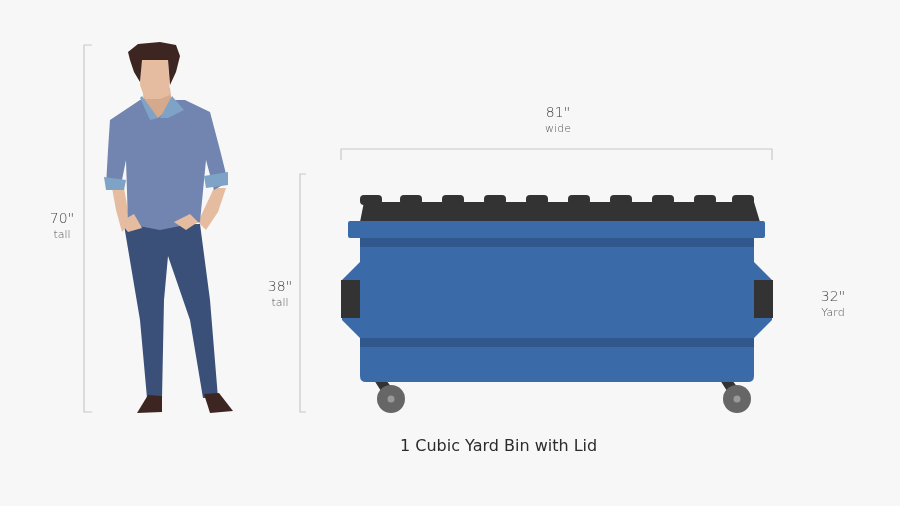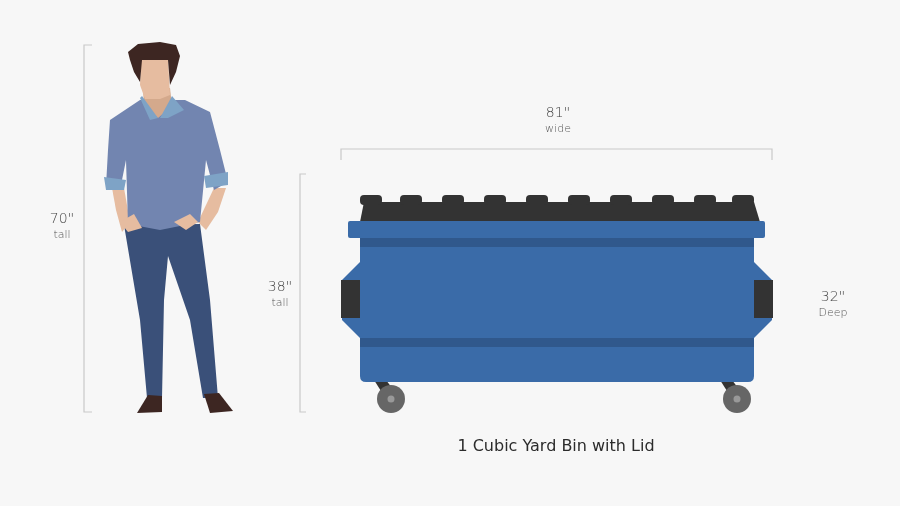--- a/index.html
+++ b/index.html
@@ -1,21 +1,21 @@
 <!DOCTYPE html>
 <html><head>
 <meta charset="utf-8">
 <style>
   html, body { margin:0; padding:0; }
   body { width:900px; height:506px; background:#f7f7f7; position:relative; overflow:hidden; font-family:"DejaVu Sans", sans-serif; color:#333; }
   svg.scene { position:absolute; left:0; top:0; }
   .label { position:absolute; text-align:center; color:#444; font-weight:300; line-height:1.25; }
   .label .num { font-size:14px; display:block; }
   .label .unit { font-size:11px; display:block; color:#555; }
-  .caption { position:absolute; left:400px; top:436px; width:312px; text-align:center; font-size:16px; color:#2b2b2b; }
+  .caption { position:absolute; left:400px; top:436px; width:312px; font-size:16px; color:#2b2b2b; }
 </style>
 </head>
 <body>
 
 <svg class="scene" width="900" height="506" viewBox="0 0 900 506">
 
   <g stroke="#c9c9c9" stroke-width="1.2" fill="none">
     <path d="M92 45 H84 V412 H92"></path>
   </g>
 
@@ -107,16 +107,16 @@
   <span class="unit">tall</span>
 </div>
 
 <div class="label" style="left:528px; top:104px; width:60px;">
   <span class="num">81"</span>
   <span class="unit">wide</span>
 </div>
 
 <div class="label" style="left:806px; top:288px; width:54px;">
   <span class="num">32"</span>
-  <span class="unit">Deep</span>
+  <span class="unit">Yard</span>
 </div>
 
 <div class="caption">1 Cubic Yard Bin with Lid</div>
 
 </body></html>

